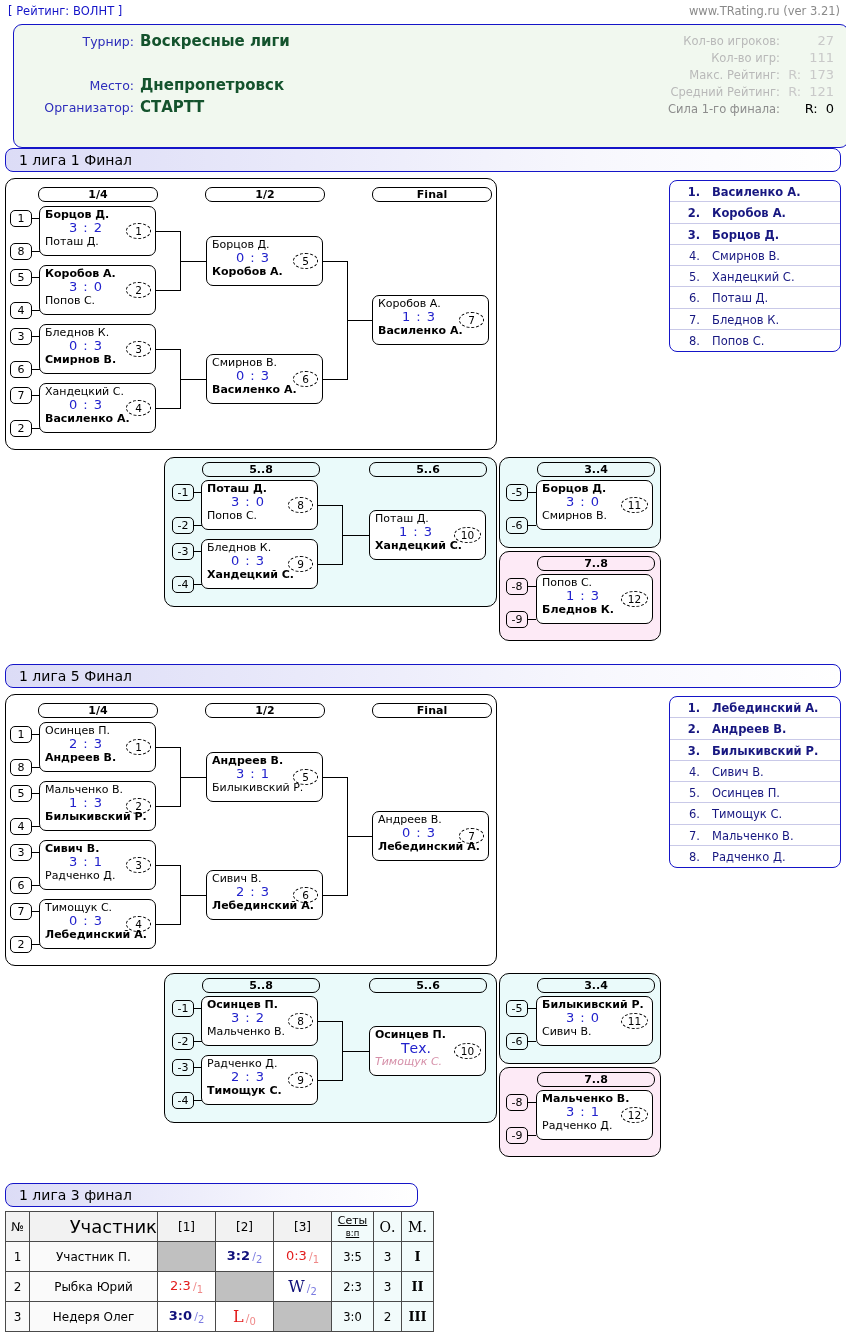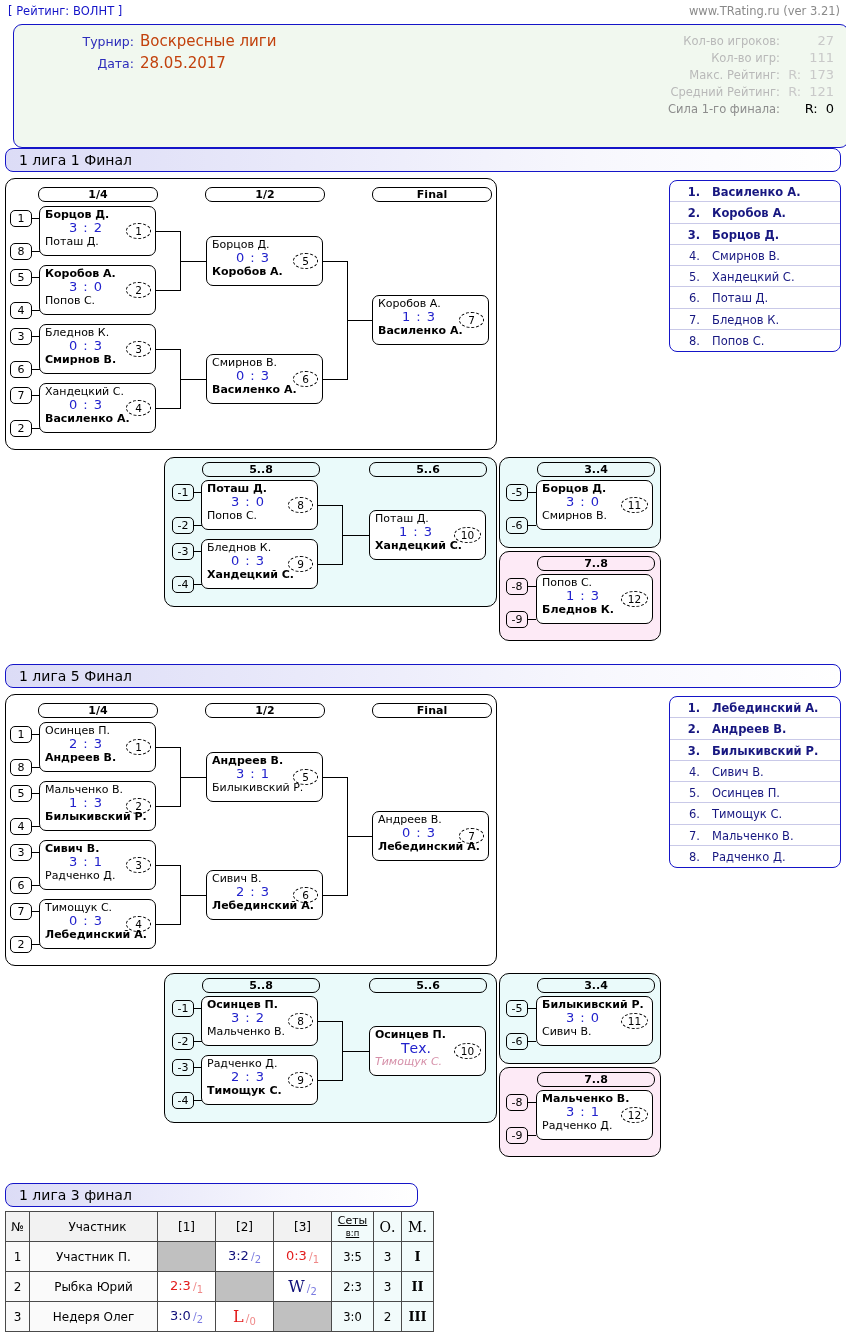--- a/index.html
+++ b/index.html
@@ -23,22 +23,22 @@
     left:13px; top:24px; width:836px; height:124px;
     border:1.6px solid #1515c8; border-radius:9px;
     background:#f1f8ef;
   }
   .info-row { position:absolute; height:21px; }
   .info-label {
     position:absolute; right:0; top:0; text-align:right;
     color:#2d2dbb; font-size:12.5px; white-space:nowrap;
   }
   .info-value {
-    position:absolute; left:0; top:-2px; color:#c2410c;
-    font-size:15px; white-space:nowrap;
+    position:absolute; left:0; top:-2px; color:#14532d;
+    font-size:15px; white-space:nowrap;font-weight:bold;
   }
   .lbl-col { left:0; width:112px; }
   .val-col { left:118px; }
 
   .stat-row { position:absolute; height:17px; right:10px; width:250px; }
   .stat-label {
     position:absolute; right:58px; top:0; text-align:right;
     color:#b9b9b9; font-size:11.5px; white-space:nowrap;
   }
   .stat-value {
@@ -139,21 +139,21 @@
   .col-sets  { width:42px; background:#f2fbfb !important; }
   .col-pts   { width:28px; background:#f2fbfb !important; }
   .col-place { width:32px; background:#f2fbfb !important; }
   td.name-cell { text-align:left; padding-left:8px; font-size:11.5px; background:#fafafa !important; }
   td.no-cell { font-size:11.5px; background:#fafafa !important; }
   td.diag { background:#c0c0c0 !important; }
   .hdr-sets { font-size:11px; line-height:12px;text-decoration:underline; }
   .hdr-sets small { font-size:8.5px; }
   .hdr-big { font-family:"DejaVu Serif", serif; font-size:14px; }
   .cellwrap { display:inline-block; white-space:nowrap; }
-  .res { font-size:13px; font-weight:normal; }
+  .res { font-size:13px; font-weight:bold; }
   .res.win  { color:#10107a; }
   .res.loss { color:#e21b1b; font-weight:normal; }
   .res.wo   { font-family:"DejaVu Serif", serif; font-size:16px; color:#10107a; font-weight:normal; }
   .res.lo   { font-family:"DejaVu Serif", serif; font-size:16px; color:#e21b1b; font-weight:normal; }
   .frac { font-size:11px; }
   .frac.win  { color:#7b7be0; }
   .frac.loss { color:#ef8888; }
   .frac sub { font-size:10px; vertical-align:-3px; }
   .place { font-family:"DejaVu Serif", serif; font-weight:bold; font-size:13px; }
   .sets-val { font-size:11.5px; }
@@ -164,23 +164,27 @@
 <div class="abs" id="topbar">
   <div class="abs" id="rating-tag">[ Рейтинг: ВОЛНТ ]</div>
   <div class="abs" id="site-url">www.TRating.ru (ver 3.21)</div>
 </div>
 
 <div class="abs" id="info-panel">
   <div class="abs info-row" style="left:8px; top:9px; width:330px;">
     <div class="info-label lbl-col">Турнир:</div>
     <div class="info-value val-col">Воскресные лиги</div>
   </div>
-  <div class="abs info-row" style="left:8px; top:31px; width:330px;">
-    <div class="info-label lbl-col">Дата:</div>
-    <div class="info-value val-col">28.05.2017</div>
+  <div class="abs info-row" style="left:8px; top:53px; width:330px;">
+    <div class="info-label lbl-col">Место:</div>
+    <div class="info-value val-col">Днепропетровск</div>
+  </div>
+  <div class="abs info-row" style="left:8px; top:75px; width:330px;">
+    <div class="info-label lbl-col">Организатор:</div>
+    <div class="info-value val-col">СТАРТТ</div>
   </div>
 
   <div class="abs stat-row" style="top:9px;">
     <span class="stat-label">Кол-во игроков:</span>
     <span class="stat-value"><span class="rr"></span><span>27</span></span>
   </div>
   <div class="abs stat-row" style="top:26px;">
     <span class="stat-label">Кол-во игр:</span>
     <span class="stat-value"><span class="rr"></span><span>111</span></span>
   </div>
@@ -568,21 +572,21 @@
       <span class="rn">Радченко Д.</span>
     </div>
 </div>
 
 <div class="abs section-title" style="left:5px; top:1183px; width:413px;">1 лига 3 финал</div>
 
 <table class="abs" id="rr-table" style="left:5px; top:1211px;">
   <thead>
     <tr>
       <td class="col-no">№</td>
-      <td class="col-name" style="text-align:center;padding-left:8px;font-size:12px;">Участник</td>
+      <td class="col-name" style="text-align:right;padding-left:8px;font-size:18px;">Участник</td>
       <td class="col-cell">[1]</td>
       <td class="col-cell">[2]</td>
       <td class="col-cell">[3]</td>
       <td class="col-sets">
         <div class="hdr-sets"><span>Сеты</span><br><small>в:п</small></div>
       </td>
       <td class="col-pts"><span class="hdr-big">О.</span></td>
       <td class="col-place"><span class="hdr-big">М.</span></td>
     </tr>
   </thead>

